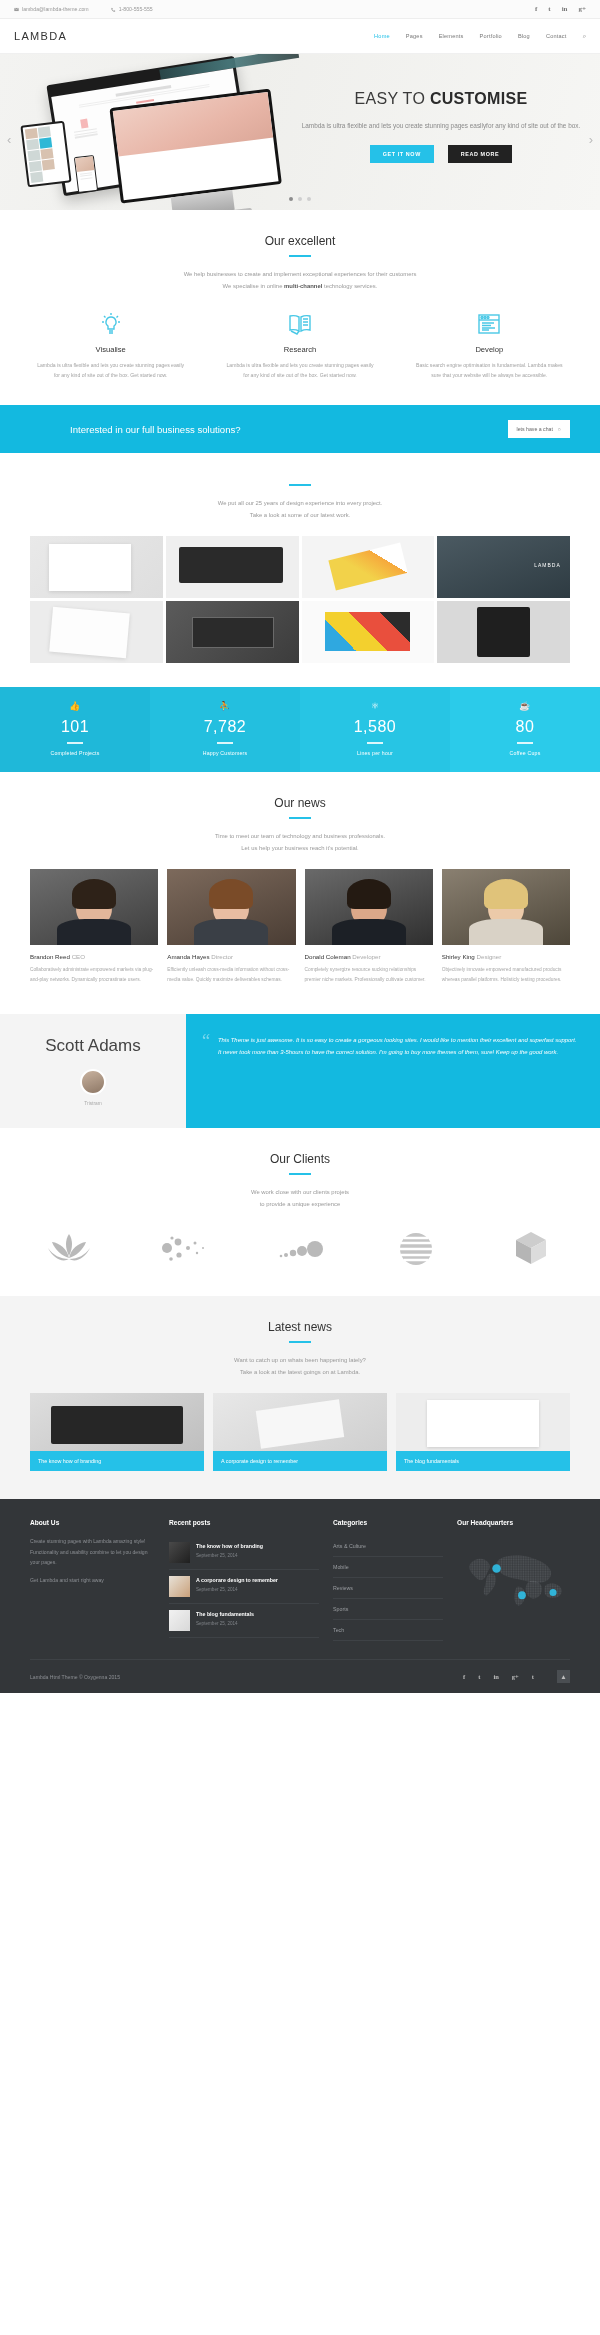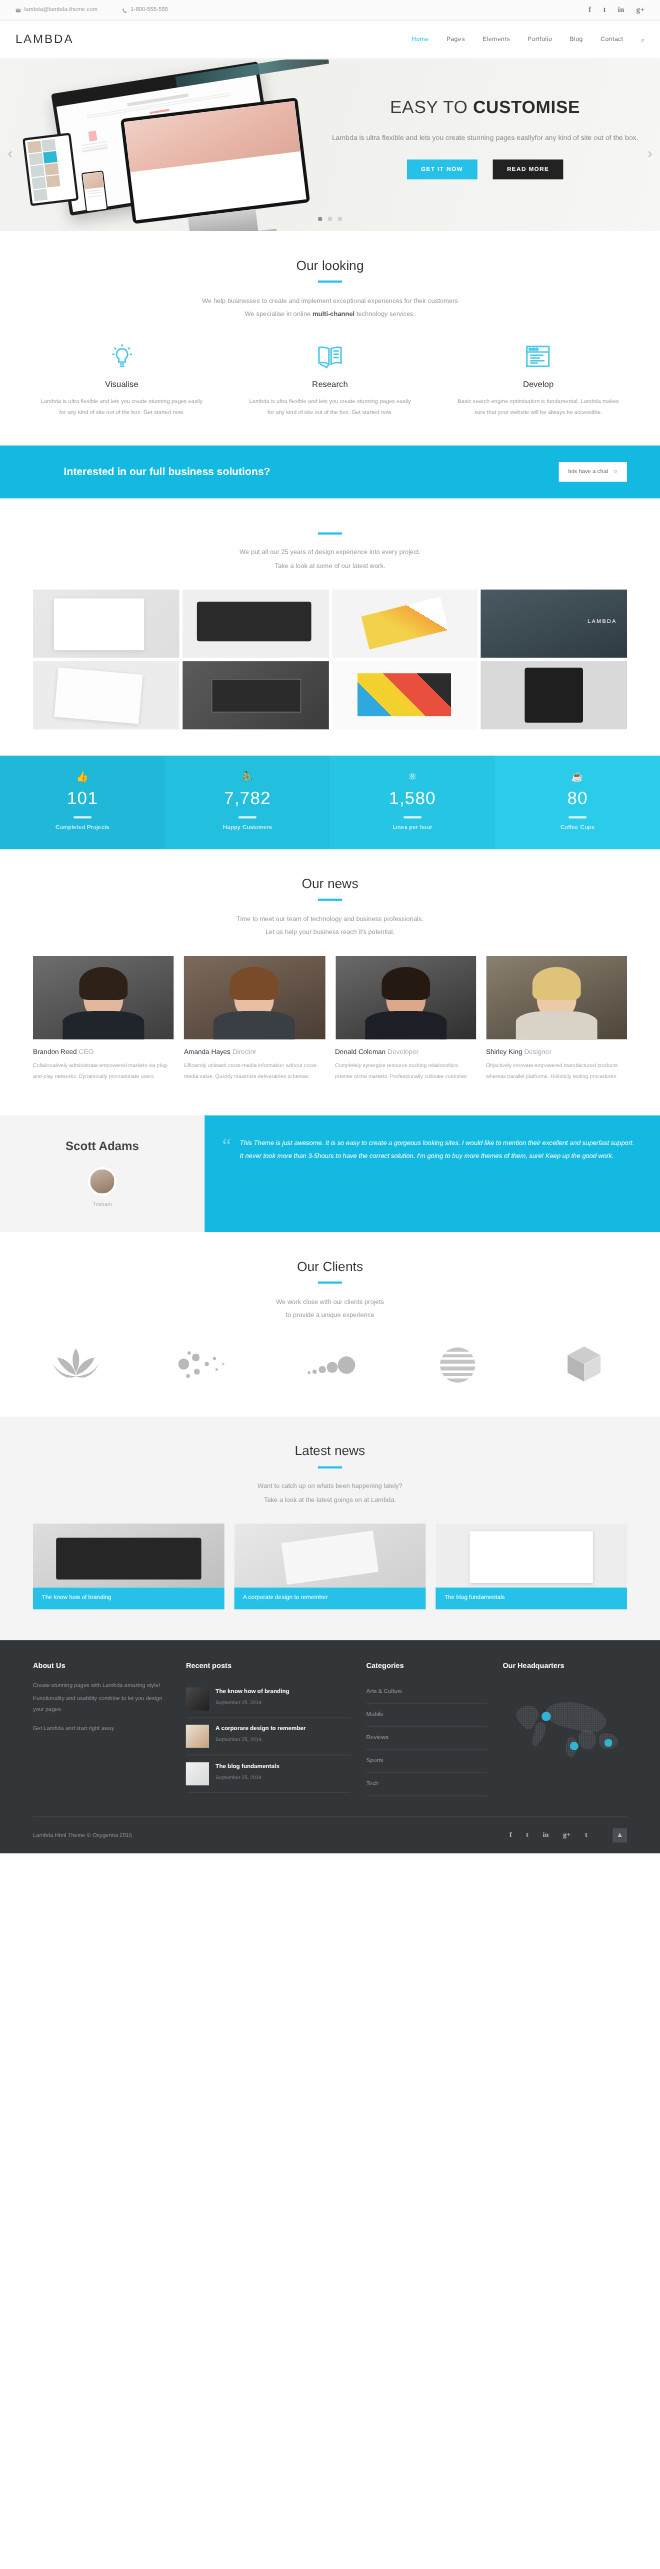--- a/index.html
+++ b/index.html
@@ -103,21 +103,21 @@
   .svc { display: flex; gap: 28px; margin-top: 17px; }
   .svc-col { flex: 1; text-align: center; }
   .svc-ic { height: 30px; display: flex; align-items: center; justify-content: center; }
   .svc-ic svg { stroke: #49c8e6; fill: none; stroke-width: 1.4; }
   .svc-h { font-size: 7.6px; color: #333; margin: 6px 0 7px; font-weight: 400; }
   .svc-p { font-size: 5.1px; color: #a2a2a2; line-height: 1.95; padding: 0 4px; }
 
   
   .cta { background: #13b9e0; height: 48px; display: flex; align-items: center; }
   .cta-in { width: 540px; margin: 0 auto; display: flex; align-items: center; }
-  .cta-t { font-size: 9.6px; color: #fff; font-weight: 700; margin: 0 auto 0 28px; }
+  .cta-t { font-size: 9.6px; color: #fff; font-weight: 400; margin: 0 auto 0 40px; }
   .cta-b { background: #fff; color: #666; font-size: 5.2px; padding: 6px 9px; display: flex; gap: 5px; align-items: center; }
 
   
   .grid4 { display: flex; gap: 3px; margin-top: 15px; }
   .cell { flex: 1; height: 62px; overflow: hidden; position: relative; }
   .p1 { background: linear-gradient(135deg,#e9e9e9 0%,#dedede 100%); }
   .p1:after{content:"";position:absolute;left:14%;top:12%;width:62%;height:76%;background:#fff;box-shadow:0 1px 4px rgba(0,0,0,.12);}
   .p2 { background: #efefef; }
   .p2:after{content:"";position:absolute;left:10%;top:18%;width:78%;height:58%;background:#2a2a2a;border-radius:2px;}
   .p3 { background: #f4f4f4; }
@@ -157,21 +157,21 @@
   .h1c{background:#2e2218;} .h2c{background:#7a4b28;} .h3c{background:#241a12;} .h4c{background:#e0c37a;}
   .tm-body{position:absolute;left:50%;bottom:0;transform:translateX(-50%);width:74px;height:26px;border-radius:38% 38% 0 0;}
   .b1{background:#20242b;} .b2{background:#3a3f46;} .b3{background:#1c2026;} .b4{background:#d9d2c6;}
   .tm-n { font-size: 6.2px; color: #333; margin-top: 8px; font-weight: bold; }
   .tm-n span { color: #aaa; font-weight: normal; }
   .tm-p { font-size: 4.8px; color: #a8a8a8; line-height: 1.95; margin-top: 5px; }
 
   
   .testi { display: flex; margin-top: 6px; }
   .ts-l { flex: 0 0 186px; background: #f4f4f4; text-align: center; padding: 22px 0; }
-  .ts-name { font-size: 11px; color: #444; font-weight: 700; }
+  .ts-name { font-size: 17px; color: #444; font-weight: 400; }
   .ts-av { width: 26px; height: 26px; border-radius: 50%; margin: 13px auto 6px;
     background: linear-gradient(160deg,#c9b3a0,#8d7765); border: 2px solid #fff; }
   .ts-role { font-size: 4.8px; color: #aaa; }
   .ts-r { flex: 1; background: #13b9e0; padding: 20px 22px 20px 16px; display: flex; gap: 8px; }
   .ts-q { font-size: 18px; color: rgba(255,255,255,.45); line-height: .8; font-family: "Liberation Serif", serif; }
   .ts-t { font-size: 5.9px; color: #fff; line-height: 2.05; font-style: italic; }
 
   
   .clients { display: flex; justify-content: space-between; align-items: center; margin-top: 16px; padding: 0 8px; }
   .cl { width: 62px; height: 46px; display: flex; align-items: center; justify-content: center; }
@@ -333,21 +333,21 @@
     <div class="harrow r">›</div>
     <div class="dots">
       <span class="dot on"></span>
       <span class="dot"></span>
       <span class="dot"></span>
     </div>
   </div>
 
   <div class="sec">
     <div class="inner">
-      <div class="sec-title">Our looking</div>
+      <div class="sec-title">Our excellent</div>
       <div class="rule"></div>
       <div class="sec-sub">
         <div>We help businesses to create and implement exceptional experiences for their customers</div>
         <div>
           <span>We specialise in online </span><b>multi-channel</b><span> technology services.</span>
         </div>
       </div>
       <div class="svc">
         <div class="svc-col">
           <div class="svc-ic">

